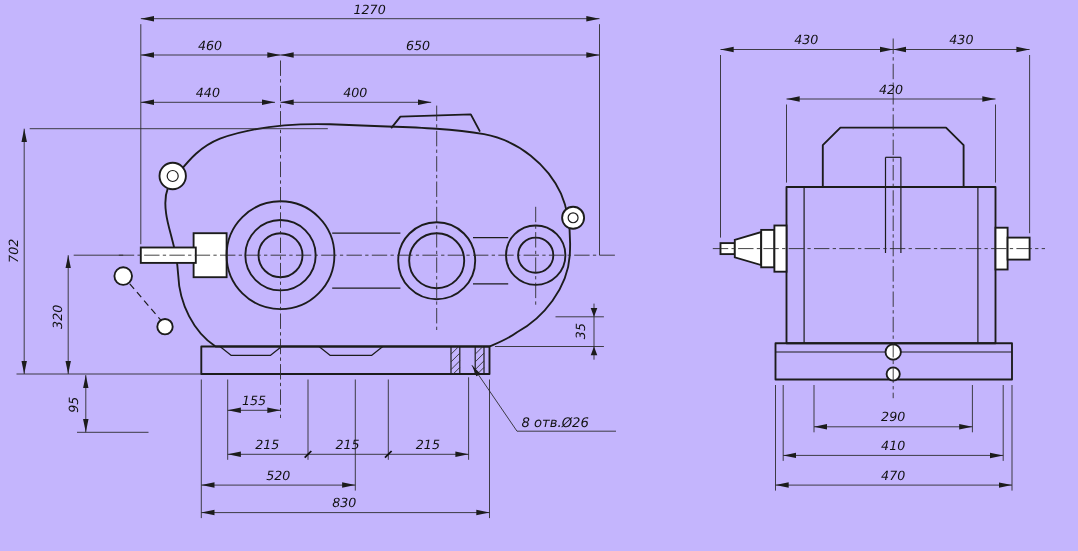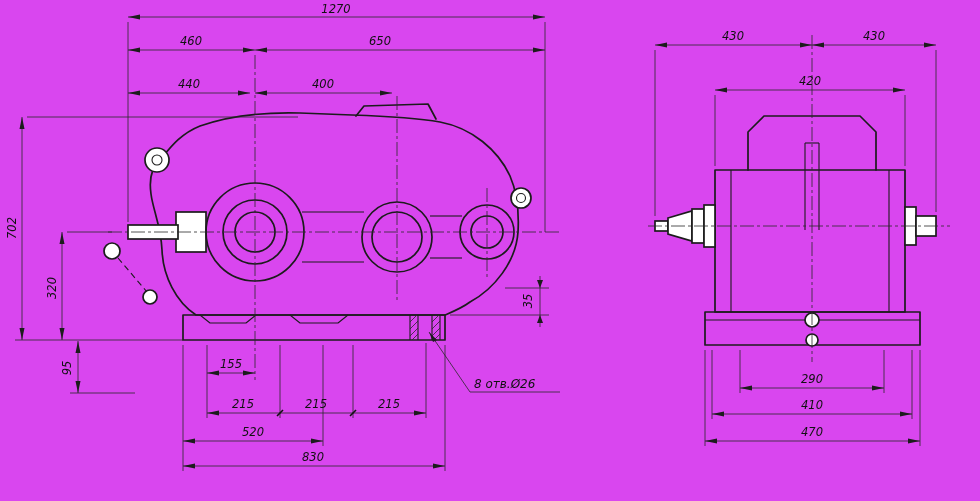--- a/index.html
+++ b/index.html
@@ -1,16 +1,16 @@
 <!DOCTYPE html>
 <html><head>
 <meta charset="utf-8">
 <style>
   html,body { margin:0; padding:0; background:#ffffff; }
-  .canvas { position:relative; width:980px; height:501px; background:#d946ef; overflow:hidden; }
+  .canvas { position:relative; width:980px; height:501px; background:#c4b5fd; overflow:hidden; }
   svg { display:block; }
   .ol   { fill:none; stroke:#1c1c1c; stroke-width:1.7; stroke-linejoin:round; stroke-linecap:round; }
   .ol2  { fill:none; stroke:#1c1c1c; stroke-width:1.1; stroke-linejoin:round; }
   .wfill{ fill:#ffffff; stroke:#1c1c1c; stroke-width:1.7; }
   .thin { fill:none; stroke:#2a2a2a; stroke-width:0.8; }
   .cl   { fill:none; stroke:#2a2a2a; stroke-width:0.8; stroke-dasharray:14 3 3 3; }
   .dash { fill:none; stroke:#1c1c1c; stroke-width:1.1; stroke-dasharray:6 4; }
   .tick { stroke:#111111; stroke-width:1.6; }
   .fd   { fill:#1c1c1c; stroke:none; }
   .dimtext { font:italic 11.5px "DejaVu Sans", sans-serif; fill:#111; text-anchor:middle; }

